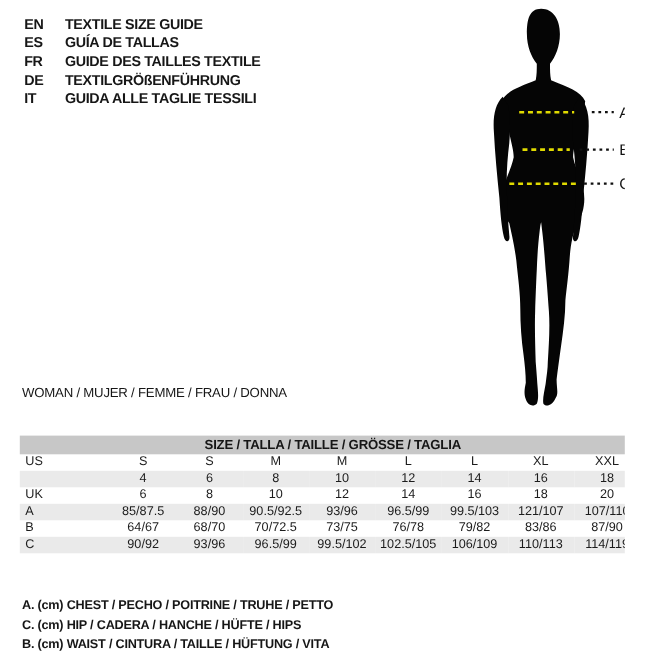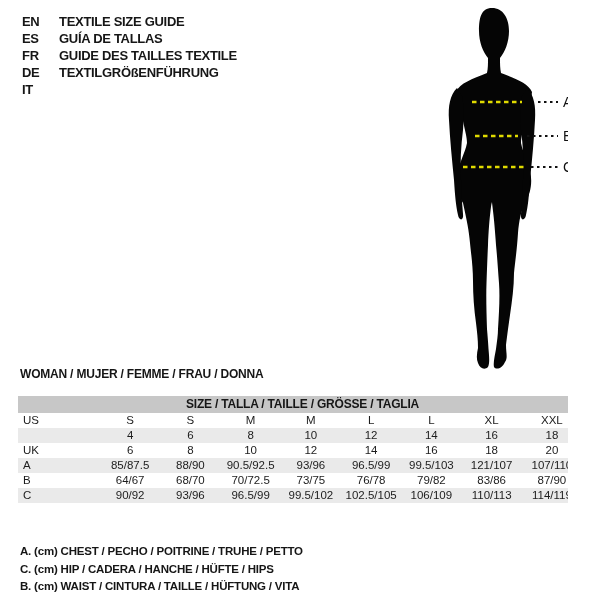--- a/index.html
+++ b/index.html
@@ -10,21 +10,21 @@
   
   .lang-block{position:absolute;left:22px;top:13px;}
   .lang-row{display:flex;line-height:17px;font-size:13px;font-weight:bold;letter-spacing:-0.3px;}
   .lang-code{width:37px;flex:0 0 37px;}
   .lang-label{white-space:nowrap;}
   
   .figure-wrap{position:absolute;left:420px;top:0;width:180px;height:380px;}
   .figure-wrap svg{display:block;}
   .marker-label{font-family:"Liberation Sans", sans-serif;font-size:14px;fill:#111;}
   
-  .woman-label{position:absolute;left:20px;top:367px;font-size:12px;font-weight:bold;letter-spacing:-0.2px;}
+  .woman-label{position:absolute;left:20px;top:350px;font-size:12px;font-weight:normal;letter-spacing:-0.2px;}
   
   .size-table{
     position:absolute;left:18px;top:396px;width:564px;
     border-collapse:collapse;table-layout:fixed;
   }
   .size-table th{
     background:#c7c7c7;text-align:center;font-size:12px;font-weight:bold;
     letter-spacing:-0.2px;height:17px;padding:0 0 0 5px;line-height:17px;margin-top:36px;
   }
   .size-table td{
@@ -54,20 +54,21 @@
       <div class="lang-row">
         <span class="lang-code">FR</span>
         <span class="lang-label">GUIDE DES TAILLES TEXTILE</span>
       </div>
       <div class="lang-row">
         <span class="lang-code">DE</span>
         <span class="lang-label">TEXTILGRÖßENFÜHRUNG</span>
       </div>
       <div class="lang-row">
         <span class="lang-code">IT</span>
+        <span class="lang-label">GUIDA ALLE TAGLIE TESSILI</span>
       </div>
     </div>
 
   <div class="figure-wrap">
     <svg width="180" height="380" viewBox="0 0 180 380">
 
       <path fill="#050505" d="
         M72,8 C83,8 89,18 89,31 C89,42 85,52 80,58 C80,64 80,68 81,73
         C96,79 108,83 112,92 C111,102 107,111 105,121 C103,131 101,137 101,143
         C103,153 108,161 110,171 C113,183 110,195 105,203

